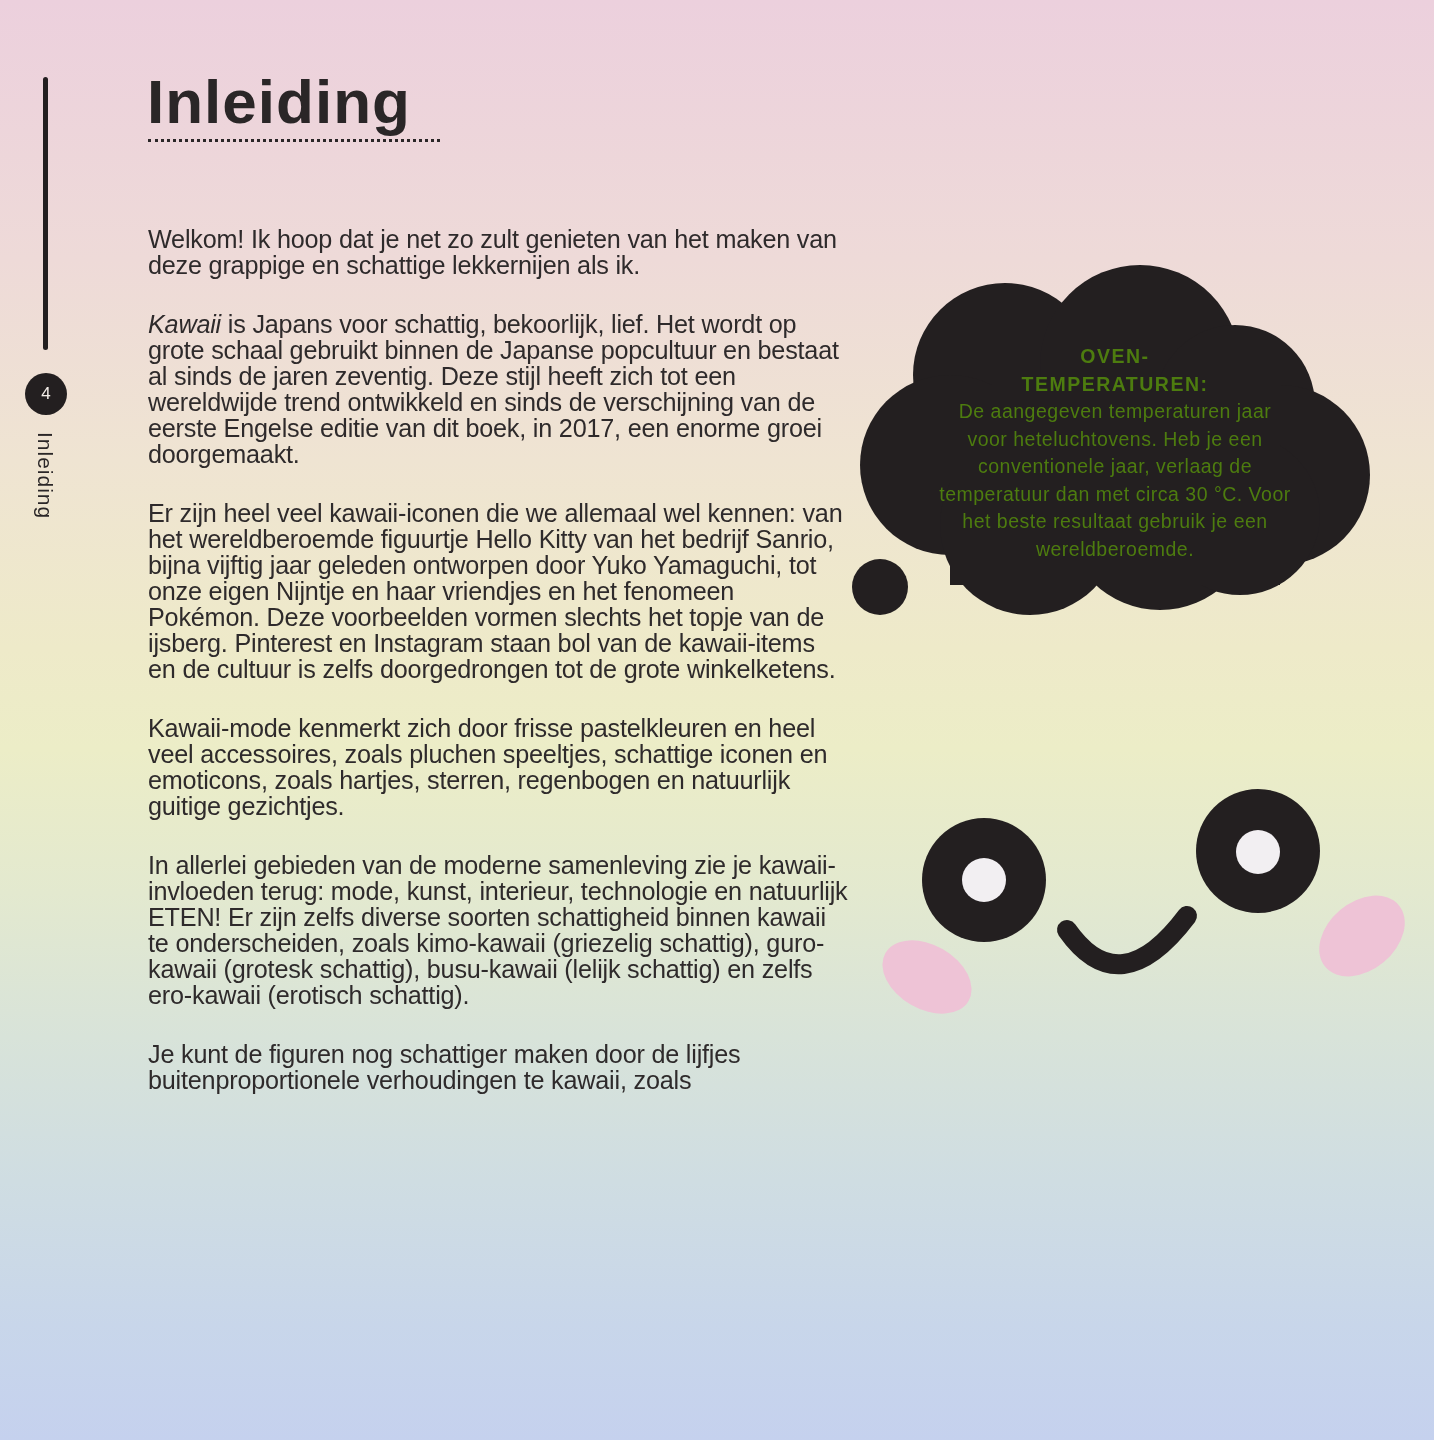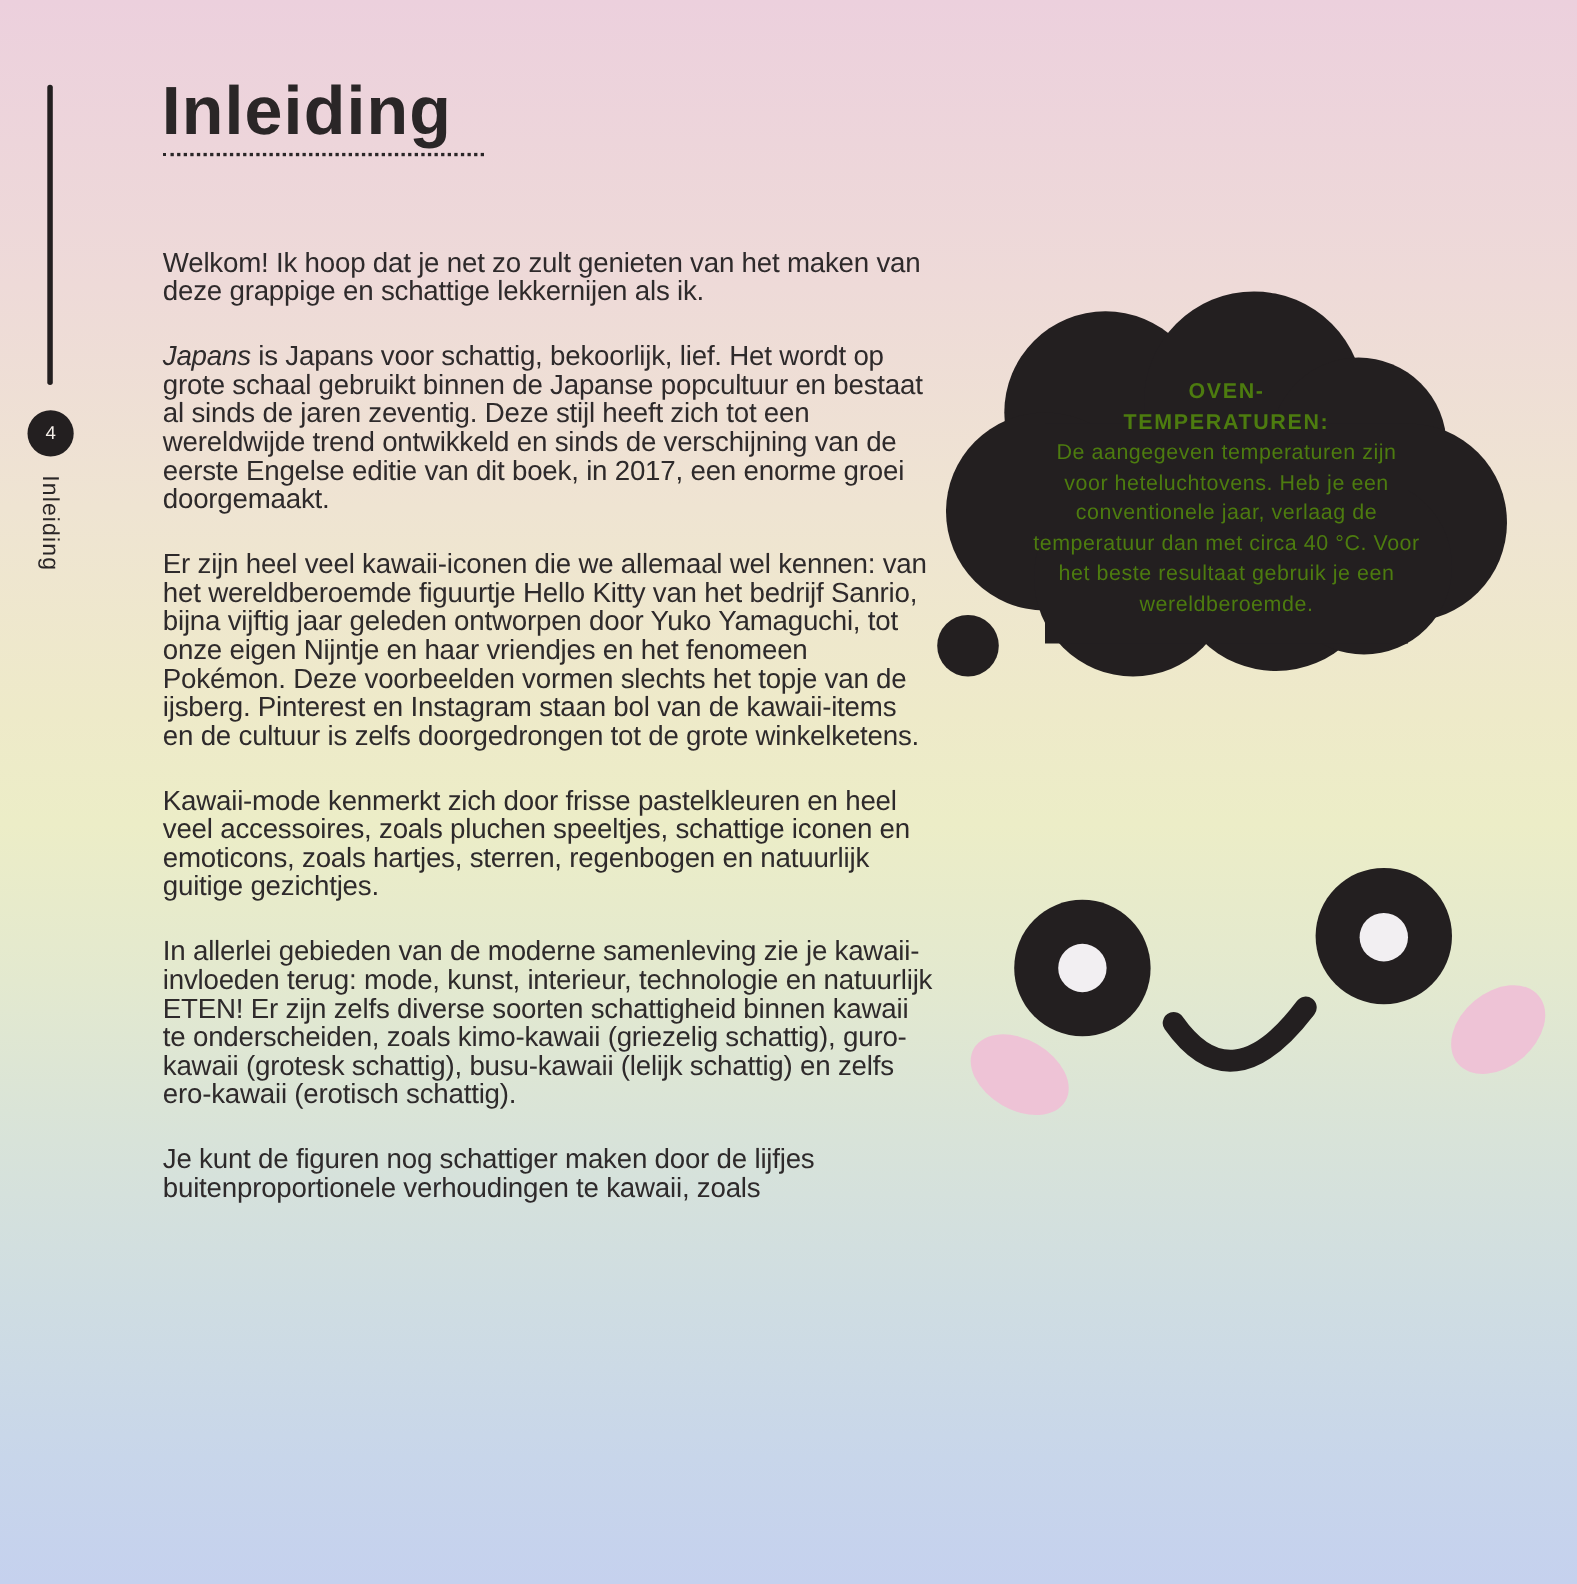--- a/index.html
+++ b/index.html
@@ -59,21 +59,21 @@
 <div class="page-badge">
   <span>4</span>
 </div>
 <div class="side-label">Inleiding</div>
 
 <h1 class="title">Inleiding</h1>
 <div class="title-rule"></div>
 
 <div class="body-text">
   <p>Welkom! Ik hoop dat je net zo zult genieten van het maken van deze grappige en schattige lekkernijen als ik.</p>
-  <p><em>Japans</em><span> is Japans voor schattig, bekoorlijk, lief. Het wordt op grote schaal gebruikt binnen de Japanse popcultuur en bestaat al sinds de jaren zeventig. Deze stijl heeft zich tot een wereldwijde trend ontwikkeld en sinds de verschijning van de eerste Engelse editie van dit boek, in 2017, een enorme groei doorgemaakt.</span></p>
+  <p><em>Kawaii</em><span> is Japans voor schattig, bekoorlijk, lief. Het wordt op grote schaal gebruikt binnen de Japanse popcultuur en bestaat al sinds de jaren zeventig. Deze stijl heeft zich tot een wereldwijde trend ontwikkeld en sinds de verschijning van de eerste Engelse editie van dit boek, in 2017, een enorme groei doorgemaakt.</span></p>
   <p>Er zijn heel veel kawaii-iconen die we allemaal wel kennen: van het wereldberoemde figuurtje Hello Kitty van het bedrijf Sanrio, bijna vijftig jaar geleden ontworpen door Yuko Yamaguchi, tot onze eigen Nijntje en haar vriendjes en het fenomeen Pokémon. Deze voorbeelden vormen slechts het topje van de ijsberg. Pinterest en Instagram staan bol van de kawaii-items en de cultuur is zelfs doorgedrongen tot de grote winkelketens.</p>
   <p>Kawaii-mode kenmerkt zich door frisse pastelkleuren en heel veel accessoires, zoals pluchen speeltjes, schattige iconen en emoticons, zoals hartjes, sterren, regenbogen en natuurlijk guitige gezichtjes.</p>
   <p>In allerlei gebieden van de moderne samenleving zie je kawaii-invloeden terug: mode, kunst, interieur, technologie en natuurlijk ETEN! Er zijn zelfs diverse soorten schattigheid binnen kawaii te onderscheiden, zoals kimo-kawaii (griezelig schattig), guro-kawaii (grotesk schattig), busu-kawaii (lelijk schattig) en zelfs ero-kawaii (erotisch schattig).</p>
   <p>Je kunt de figuren nog schattiger maken door de lijfjes buitenproportionele verhoudingen te kawaii, zoals</p>
 </div>
 
 <div class="cloud-wrap">
   <svg width="540" height="380" viewBox="0 0 540 380">
     <g fill="#231f20">
       <circle cx="165" cy="120" r="92"></circle>
@@ -84,24 +84,24 @@
       <circle cx="190" cy="270" r="90"></circle>
       <circle cx="320" cy="260" r="95"></circle>
       <circle cx="400" cy="260" r="80"></circle>
       <rect x="110" y="130" width="330" height="200"></rect>
       <circle cx="40" cy="332" r="28"></circle>
     </g>
   </svg>
   <div class="cloud-text">
     <div class="cloud-heading">OVEN-</div>
     <div class="cloud-heading">TEMPERATUREN:</div>
-    <div>De aangegeven temperaturen zijn</div>
+    <div>De aangegeven temperaturen jaar</div>
     <div>voor heteluchtovens. Heb je een</div>
     <div>conventionele jaar, verlaag de</div>
-    <div>temperatuur dan met circa 40 °C. Voor</div>
+    <div>temperatuur dan met circa 30 °C. Voor</div>
     <div>het beste resultaat gebruik je een</div>
     <div>wereldberoemde.</div>
   </div>
 </div>
 
 <div class="face">
   <svg width="560" height="250" viewBox="0 0 560 250">
     <ellipse cx="57" cy="197" rx="48" ry="32" transform="rotate(30 57 197)" fill="#eec3d6"></ellipse>
     <ellipse cx="492" cy="156" rx="48" ry="34" transform="rotate(-40 492 156)" fill="#eec3d6"></ellipse>
     <g>

